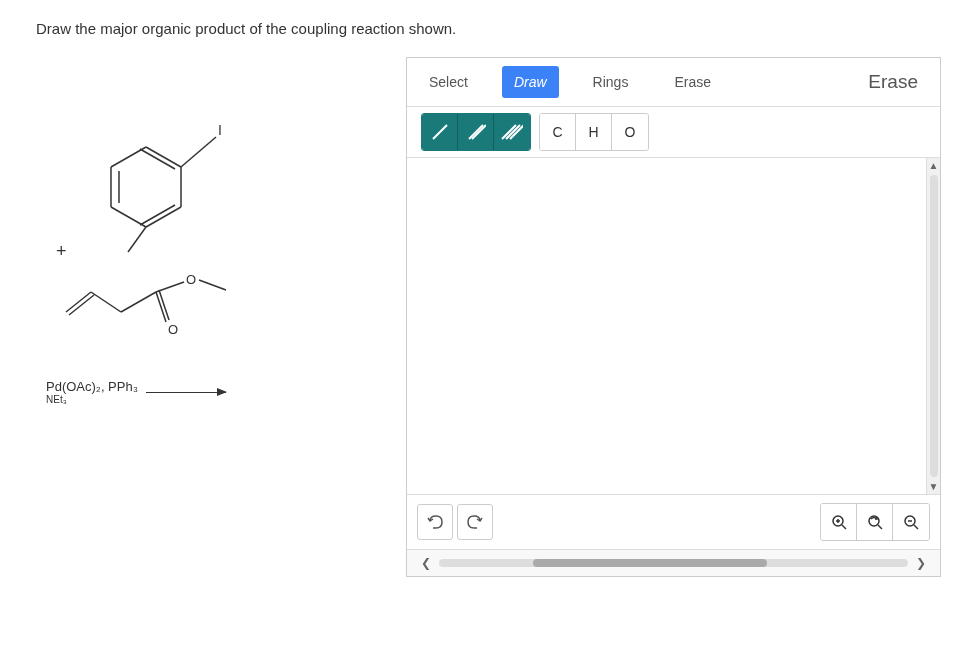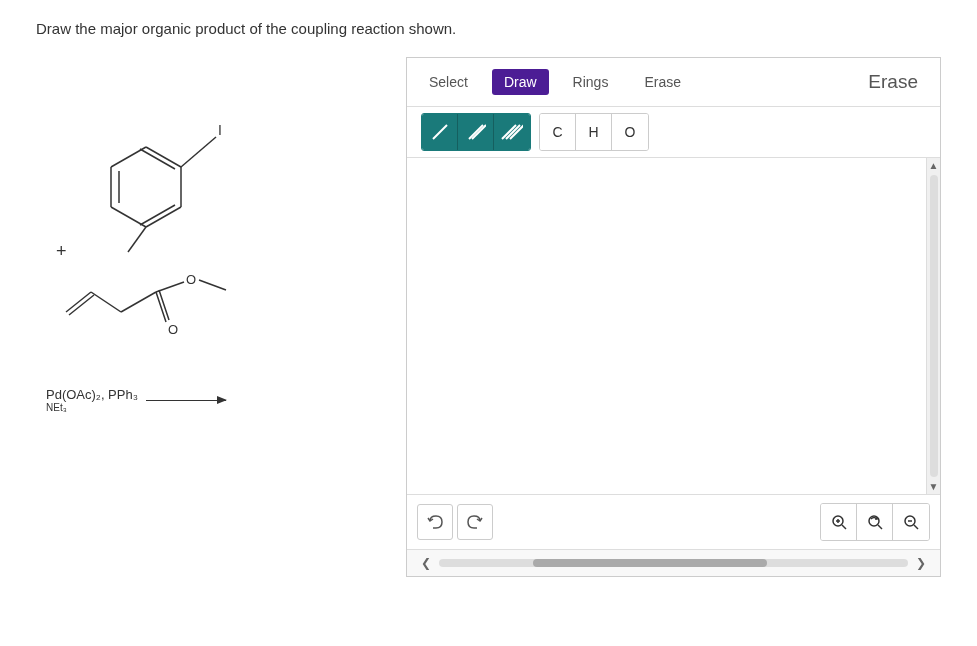--- a/index.html
+++ b/index.html
@@ -30,39 +30,39 @@
     .editor-panel {
       flex: 1;
       border: 1px solid #ccc;
       background: #fff;
       min-height: 520px;
       display: flex;
       flex-direction: column;
     }
     .toolbar {
       display: flex;
-      align-items: center;
       border-bottom: 1px solid #ddd;
       padding: 8px 10px;
-      gap: 12px;
+      gap: 22px;
       background: #fff;
     }
     .toolbar-btn {
       padding: 5px 12px;
       border: none;
       background: transparent;
       cursor: pointer;
       font-size: 14px;
       color: #555;
       border-radius: 3px;
     }
     .toolbar-btn.active {
-      background: #4c1d95;
+      background: #3b82f6;
       color: #fff;
       border-radius: 3px;
+      font-style: italic;
     }
     .bond-tools {
       display: flex;
       border: 1px solid #1a7a7a;
       border-radius: 3px;
       overflow: hidden;
       margin: 0 4px;
     }
     .bond-btn {
       width: 36px;
@@ -269,21 +269,21 @@
         <line x1="123" y1="38" x2="133" y2="68" stroke="#333" stroke-width="1.5"></line>
         <text x="132" y="82" font-size="13" font-family="Arial" fill="#333">O</text>
 
         <line x1="120" y1="40" x2="148" y2="30" stroke="#333" stroke-width="1.5"></line>
         <text x="150" y="32" font-size="13" font-family="Arial" fill="#333">O</text>
 
         <line x1="163" y1="28" x2="190" y2="38" stroke="#333" stroke-width="1.5"></line>
       </svg>
 
       
-      <div style="display:flex; align-items:center; margin-top:11px; margin-left:10px;">
+      <div style="display:flex; align-items:center; margin-top:3px; margin-left:10px;">
         <div style="text-align:left; margin-right:8px;">
           <div style="font-size:13px; color:#333;">Pd(OAc)₂, PPh₃</div>
           <div style="font-size:10px; color:#333;">NEt₃</div>
         </div>
         <div style="display:flex; align-items:center;">
           <div style="width:80px; height:1px; background:#333; position:relative;">
             <div style="position:absolute; right:-1px; top:-4px; width:0; height:0; border-left:10px solid #333; border-top:4px solid transparent; border-bottom:4px solid transparent;"></div>
           </div>
         </div>
       </div>

